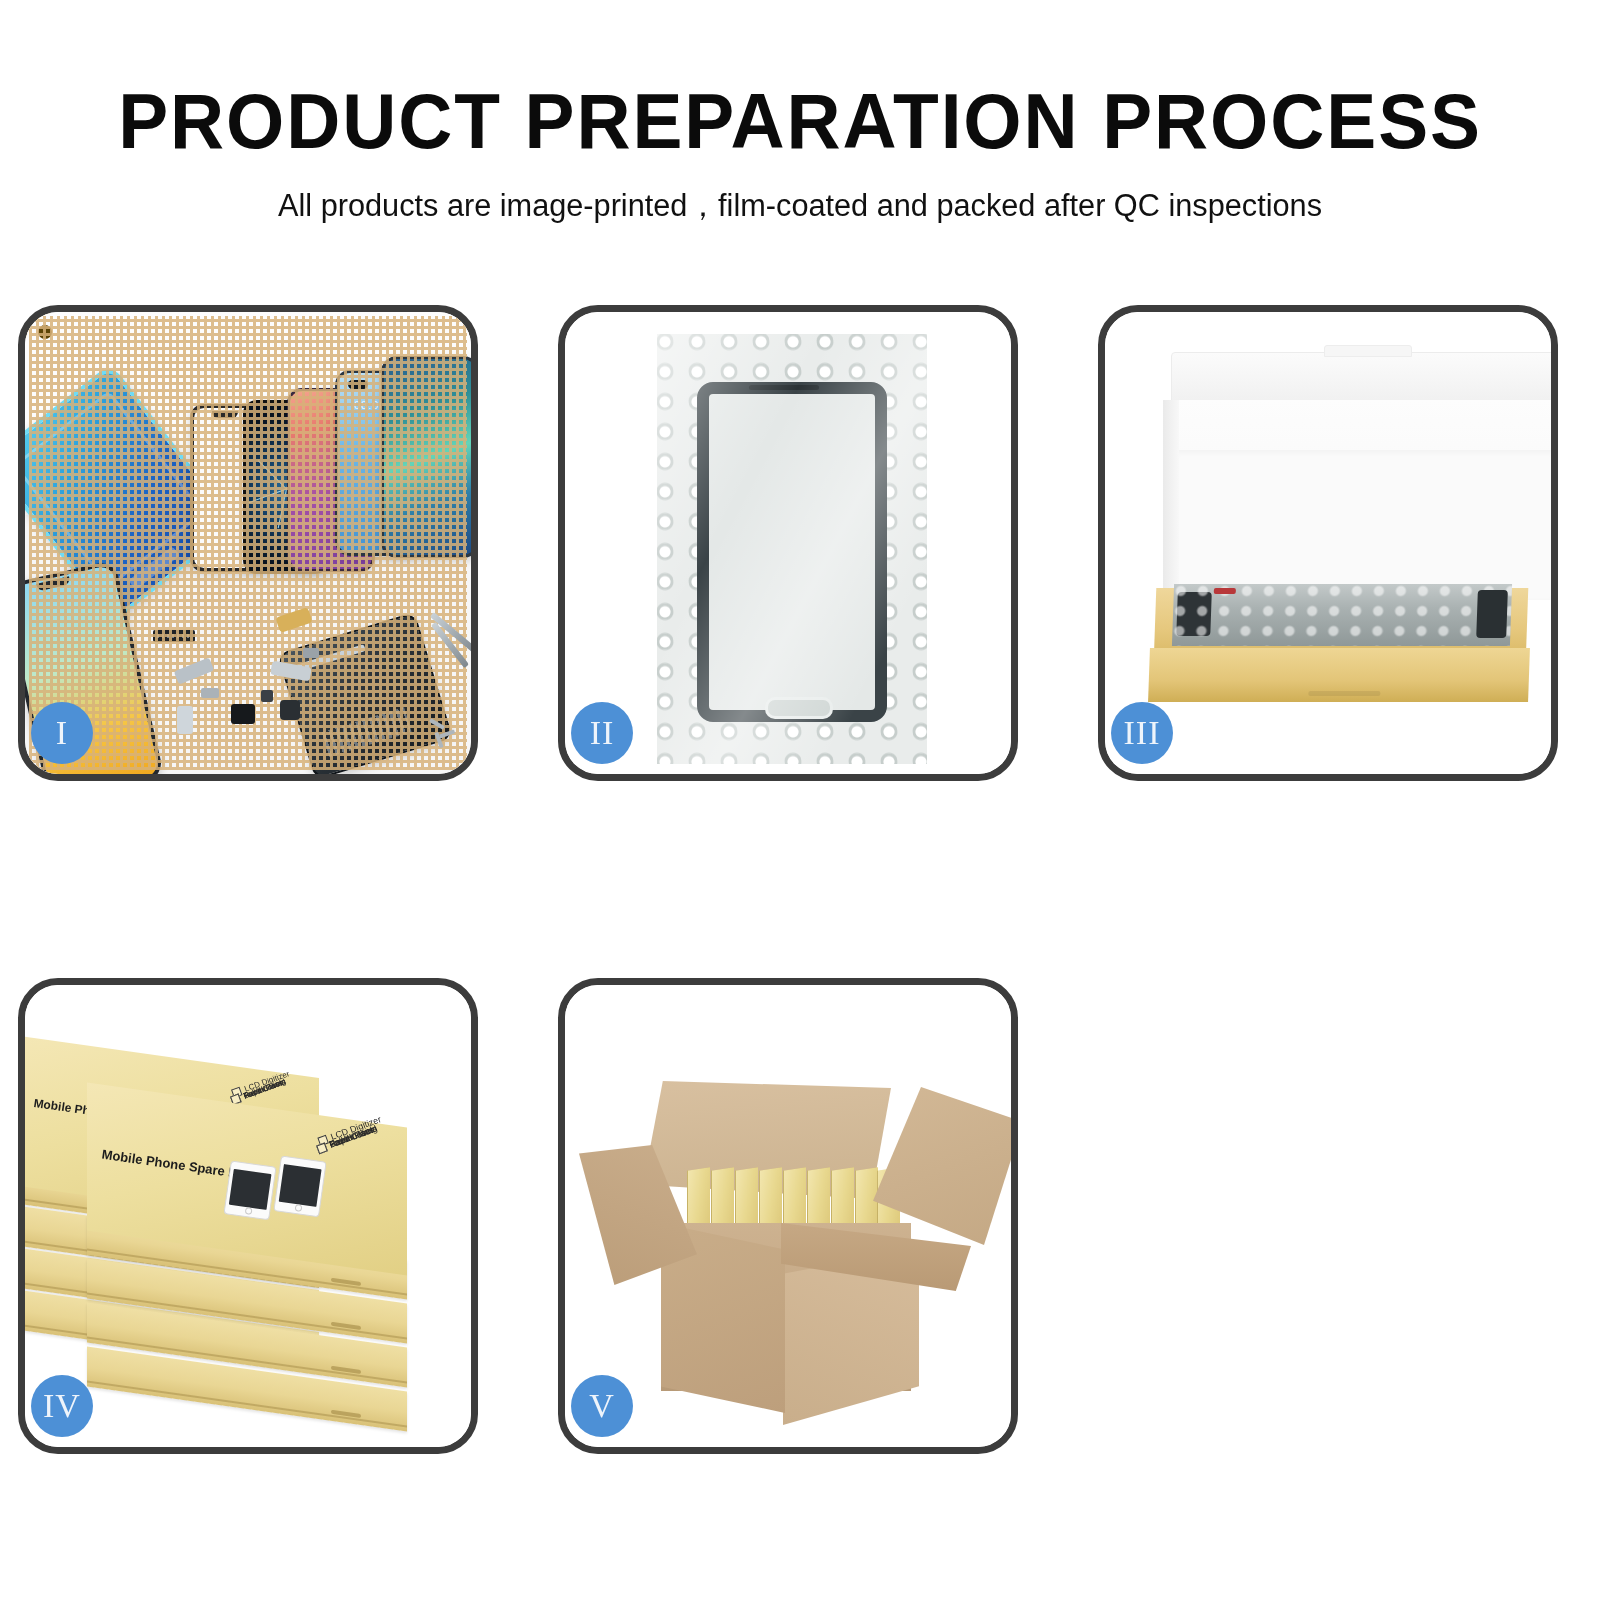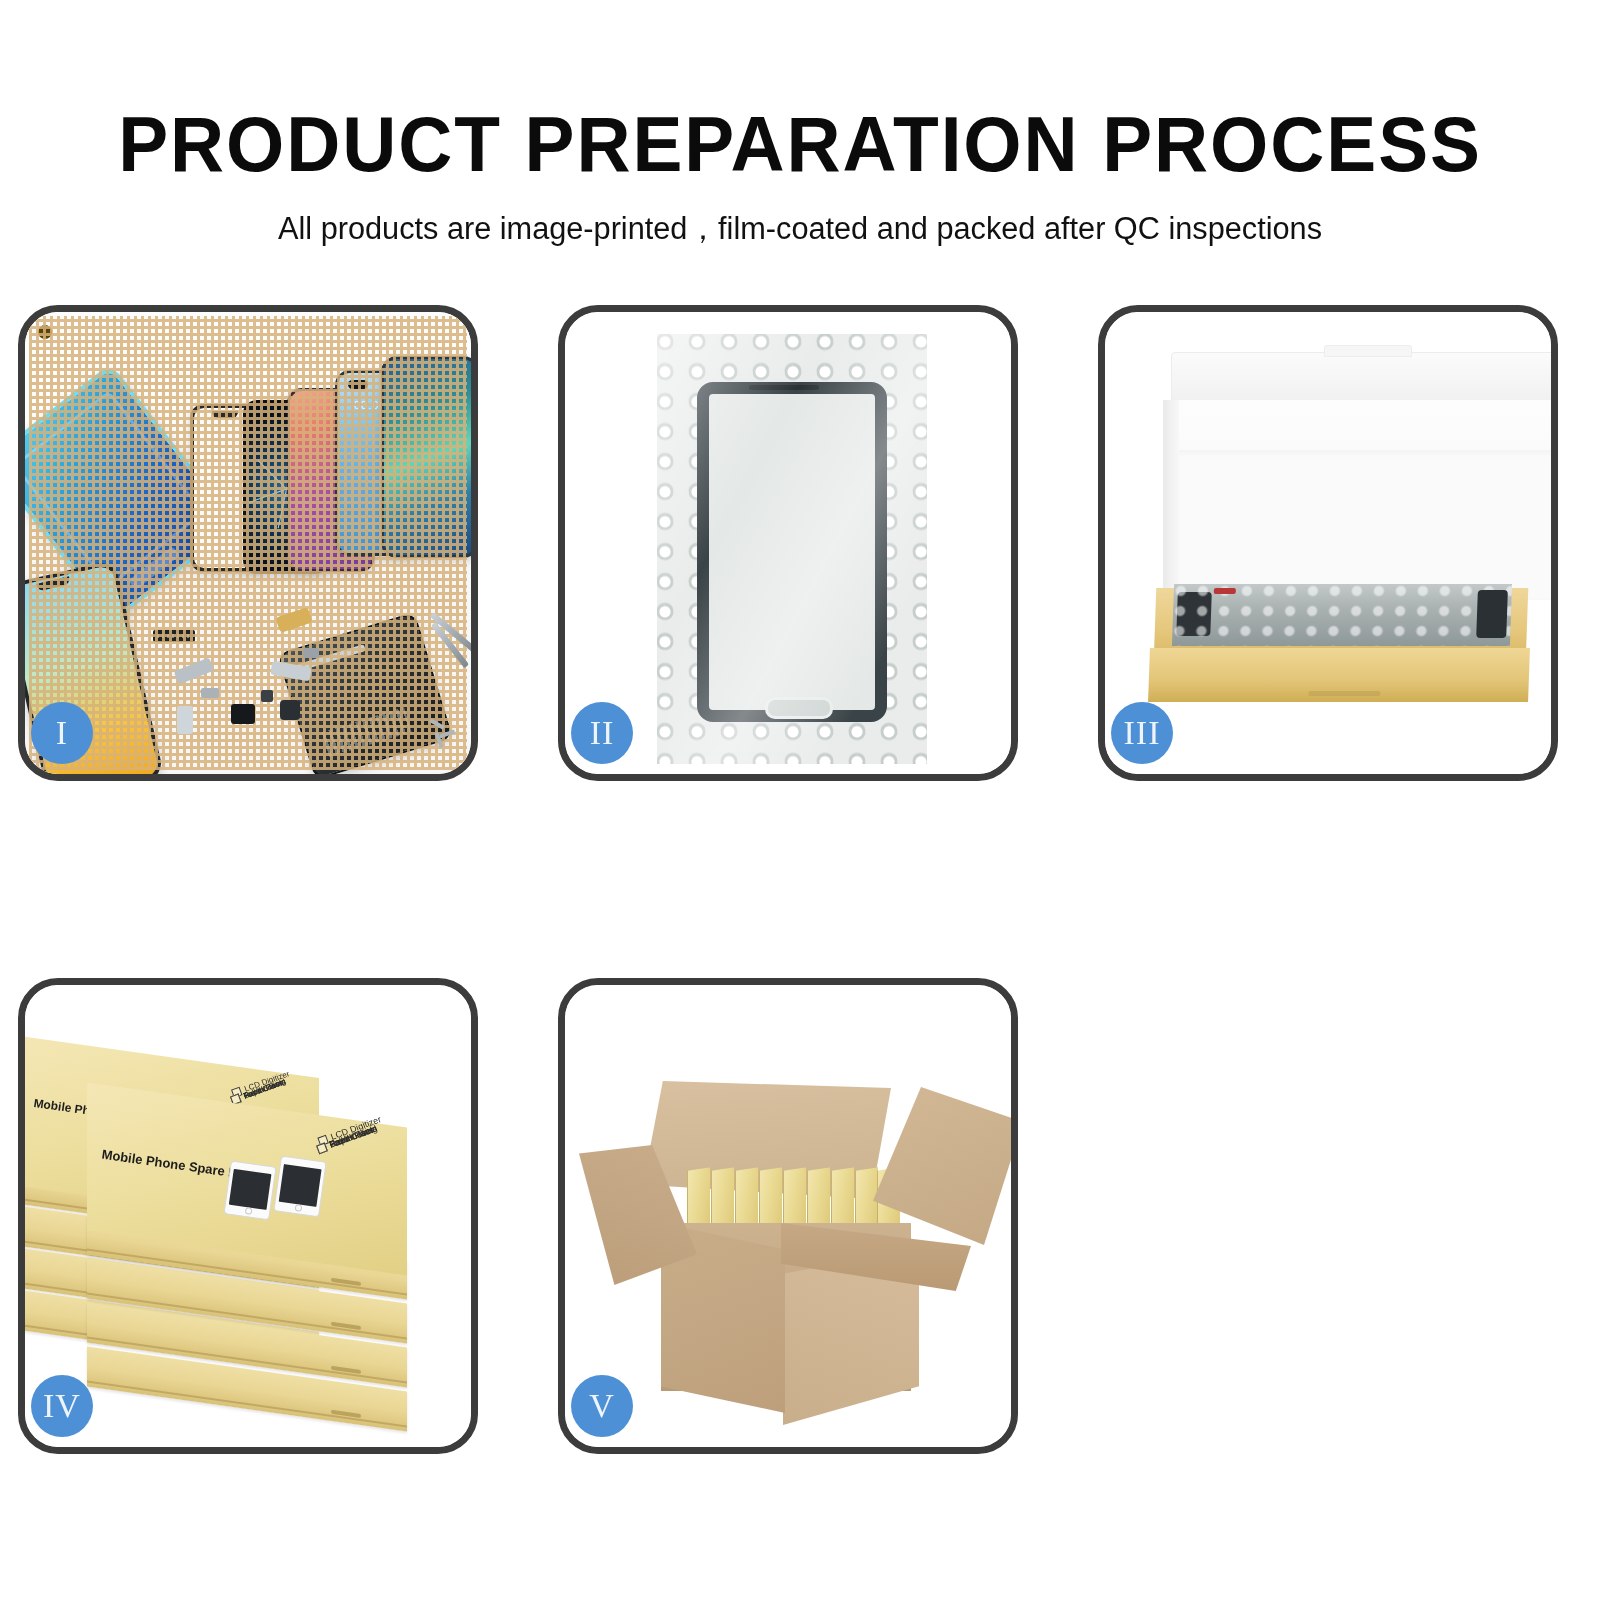--- a/index.html
+++ b/index.html
@@ -5,21 +5,21 @@
   html,body{margin:0;padding:0;}
   body{
     width:1600px;height:1600px;
     background:#ffffff;
     font-family:"Liberation Sans", sans-serif;
     overflow:hidden;
   }
   .page{position:relative;width:1600px;height:1600px;}
 
   
-  .header{position:absolute;left:0;top:0;width:1600px;text-align:center;margin-top:23px;}
+  .header{position:absolute;left:0;top:0;width:1600px;text-align:center;}
   .title{
     font-family:"Liberation Sans", sans-serif;
     font-size:78px;font-weight:700;color:#0b0b0b;
     letter-spacing:2px;margin:0;padding-top:82px;line-height:1;
     transform:scaleX(0.96);transform-origin:center;white-space:nowrap;
   }
   .subtitle{
     font-size:31px;font-weight:400;color:#111;
     margin:0;padding-top:30px;line-height:1;white-space:nowrap;
     transform:scaleX(0.99);transform-origin:center;

